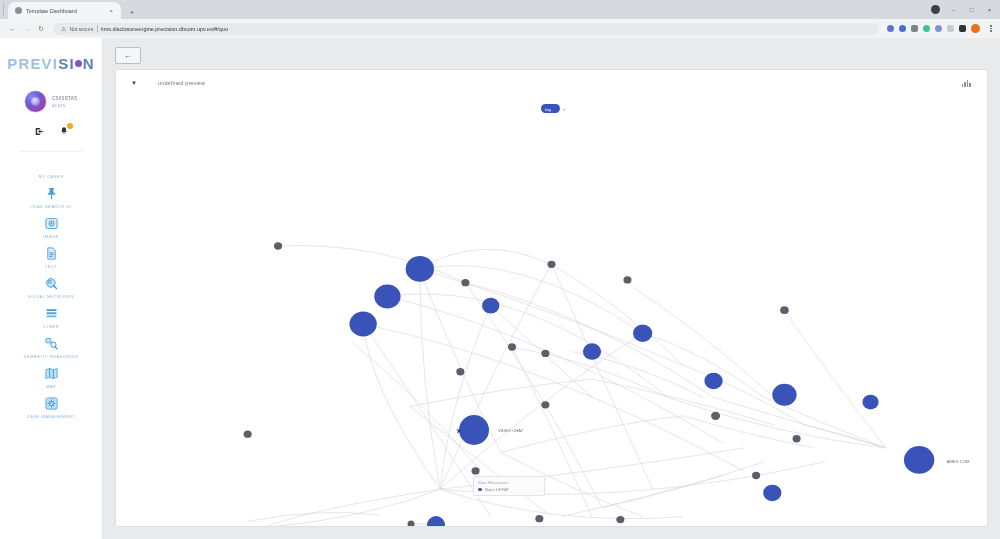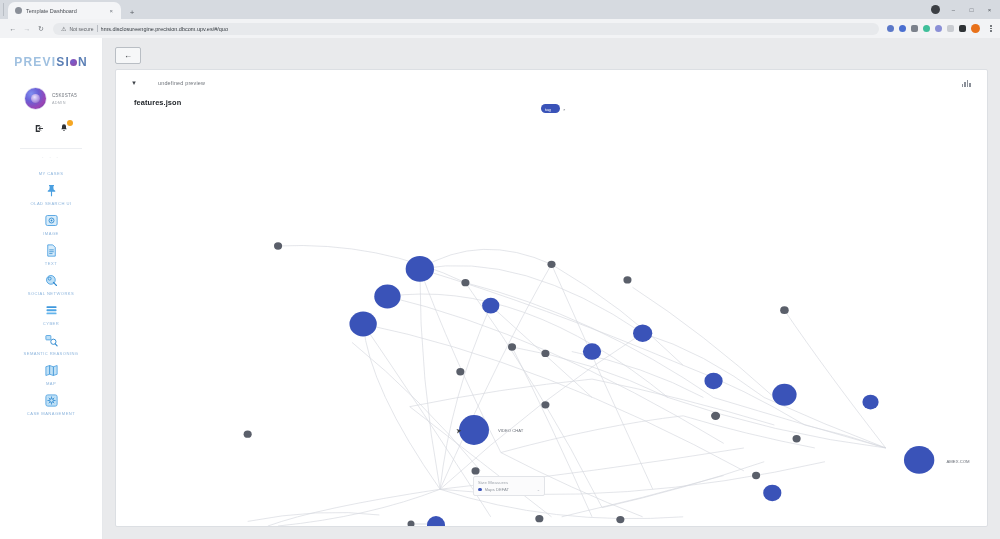--- a/index.html
+++ b/index.html
@@ -55,21 +55,21 @@
   .ext{width:7px;height:7px;border-radius:2px;}
   .menu-dots{width:10px;display:flex;flex-direction:column;align-items:center;gap:1px;margin-right:4px;}
   .menu-dots i{width:1.5px;height:1.5px;background:#5f6368;border-radius:50%;display:block;}
 
   
   .page{position:absolute;left:0;top:38px;width:1000px;height:501px;background:#ffffff;display:flex;}
 
   
   .sidebar{width:103px;flex:0 0 103px;background:#ffffff;border-right:1px solid #e6e8eb;
            display:flex;flex-direction:column;align-items:center;padding-top:17px;box-sizing:border-box;}
-  .brand{font-size:12px;letter-spacing:1.2px;color:#7fa9d8;font-weight:600;display:flex;align-items:center;}
+  .brand{font-size:15px;letter-spacing:1.2px;color:#7fa9d8;font-weight:600;display:flex;align-items:center;}
   .brand .b1{color:#9fc0e0;}
   .brand .b2{color:#5b7fb5;}
   .brand .bdot{width:7px;height:7px;border-radius:50%;
     background:radial-gradient(circle at 35% 35%,#6f5fd0,#8f4fb0 60%,#5a4aa8);
     display:inline-block;margin:0 0.5px;}
 
   .user{display:flex;align-items:center;gap:6px;margin-top:19px;}
   .user-avatar{
     width:21px;height:21px;border-radius:50%;
     background:radial-gradient(circle at 30% 28%,#7f8ff0 0%,#6a5fd6 35%,#9b44b4 70%,#4a3f9e 100%);
@@ -333,21 +333,20 @@
           <span class="chevron">▾</span>
           <span class="preview-label">undefined preview</span>
           <span class="chart-icon">
               <i></i>
               <i></i>
               <i></i>
               <i></i>
             </span>
         </div>
 
-        <div class="file-title">features.json</div>
 
         <div class="graph-wrap">
           <svg class="graph-svg" viewBox="0 0 860 440" preserveAspectRatio="none">
             <g stroke="#cfd3da" stroke-width="0.7" fill="none" opacity="0.85">
               <path d="M300 160 Q360 120 430 155"></path>
               <path d="M300 160 Q400 140 520 230"></path>
               <path d="M300 160 Q420 200 560 265"></path>
               <path d="M300 160 Q330 250 380 360"></path>
               <path d="M268 190 Q400 170 545 300"></path>
               <path d="M268 190 Q420 230 600 350"></path>

